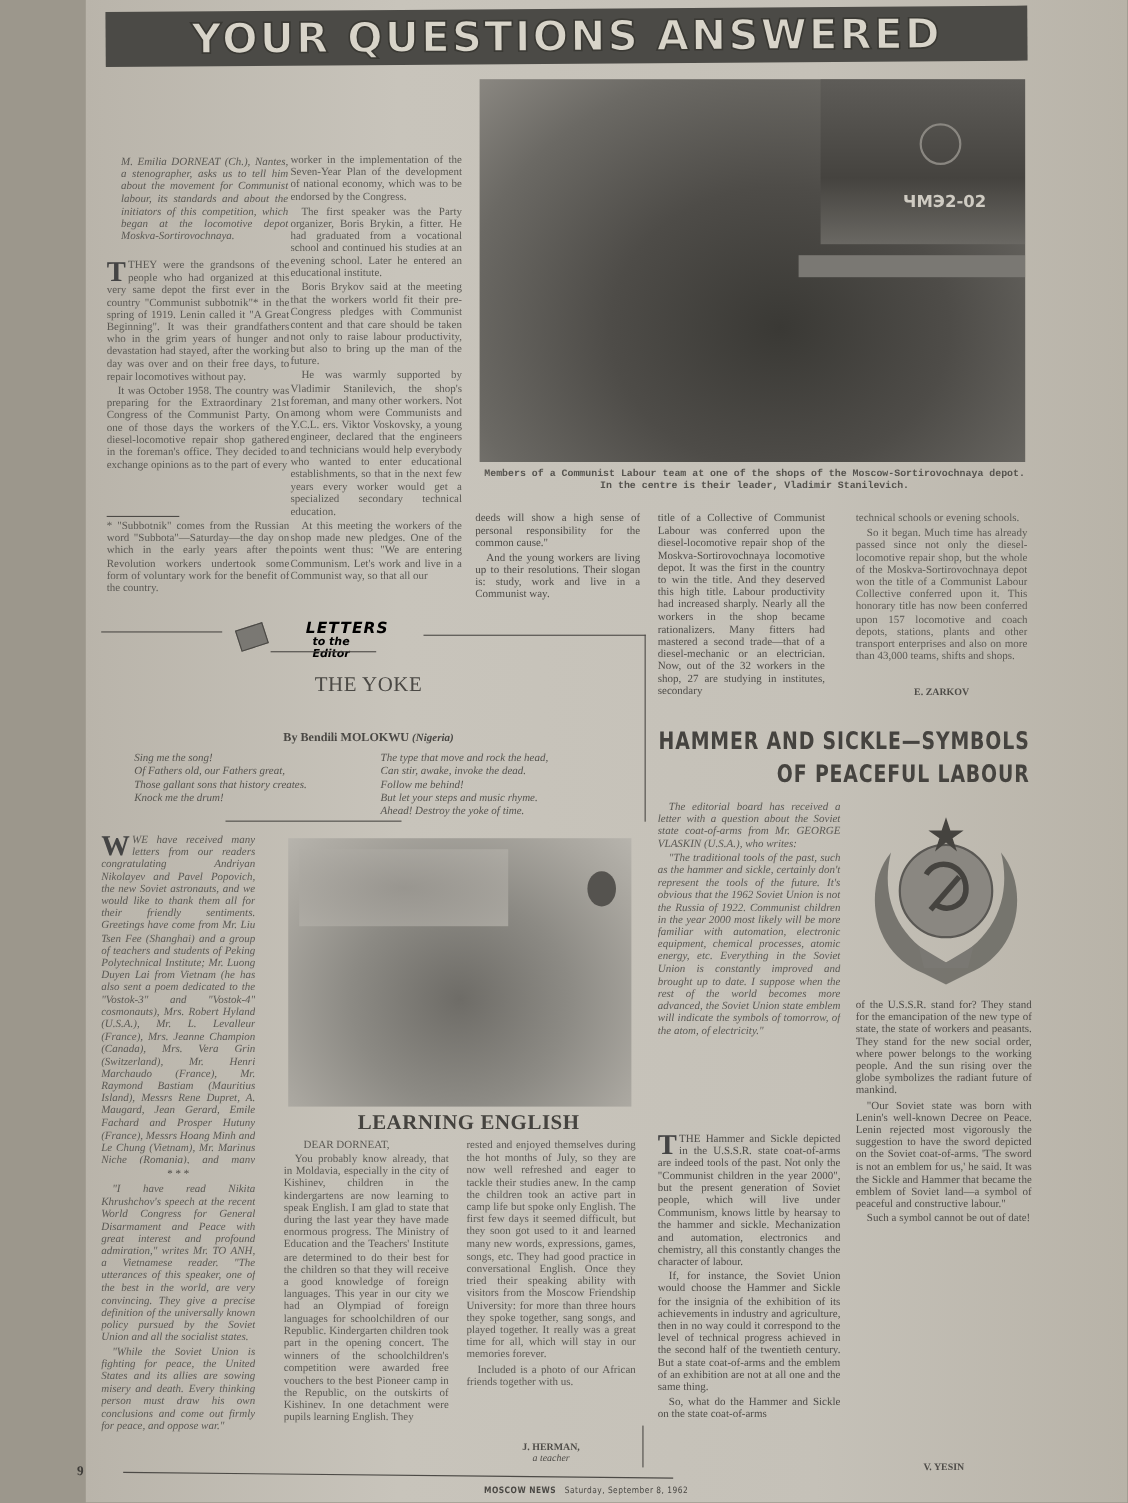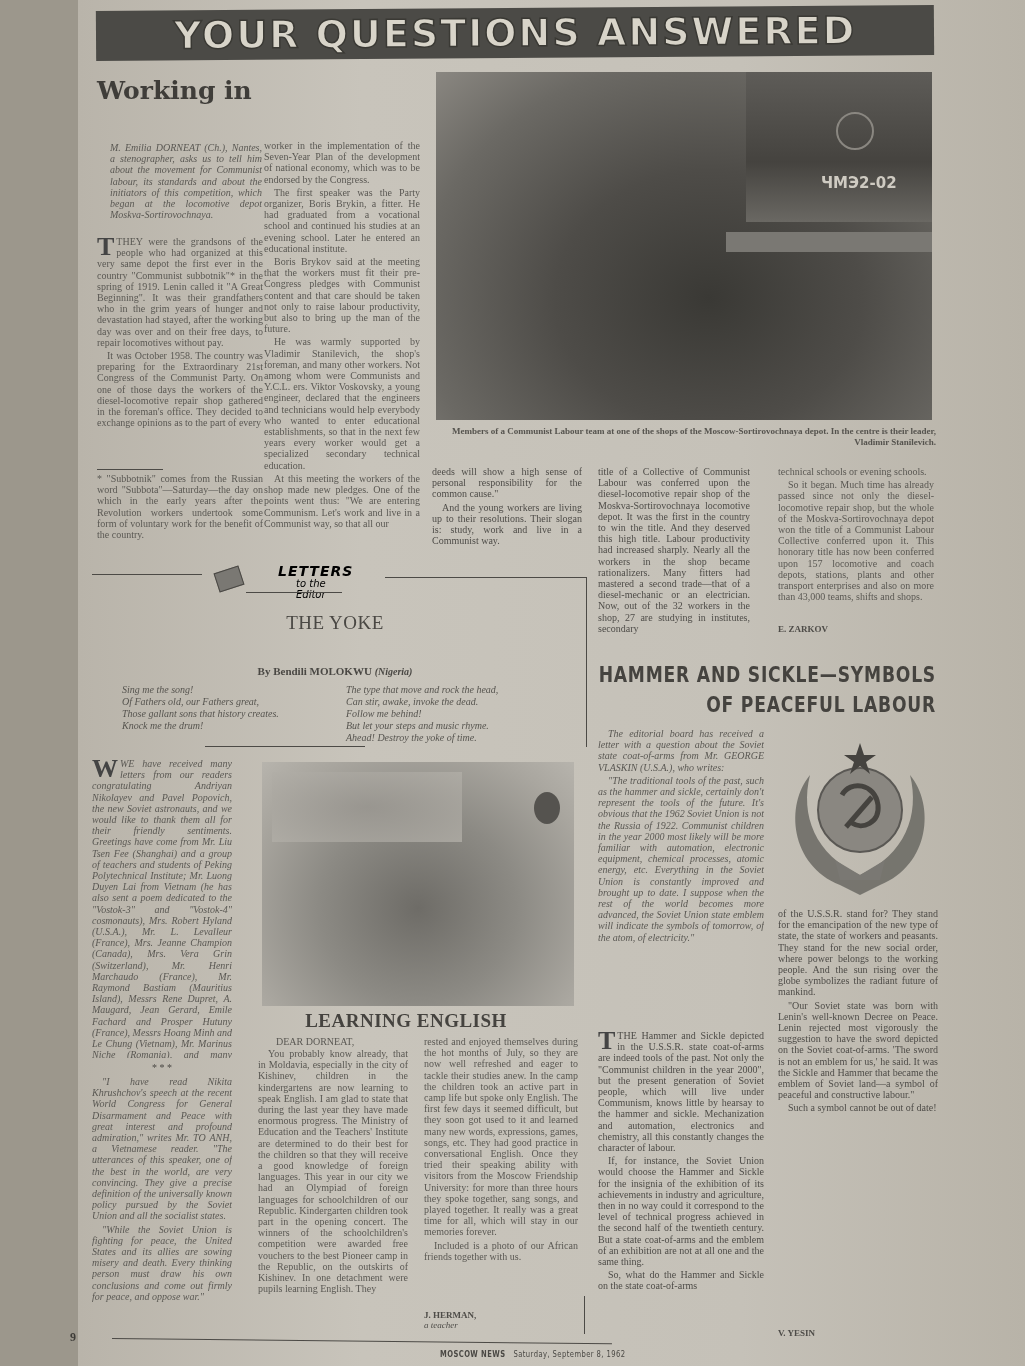--- a/index.html
+++ b/index.html
@@ -11,60 +11,59 @@
   .headline{font-family:"DejaVu Serif",serif;font-weight:bold;color:#3f3d39;font-size:25px;line-height:29px;}
   .col{font-family:"Liberation Serif",serif;font-size:10px;line-height:11.2px;color:#5a5853;text-align:justify;overflow:hidden;}
   .col.it{font-style:italic;}
   .col.dark{color:#4e4c48;}
   .col p{margin:0 0 2px 0;text-indent:10px;}
   .col p.noi{text-indent:0;}
   .drop{float:left;font-size:26px;line-height:22px;margin-right:2px;font-weight:bold;color:#444;}
   .photo{background:#5b5955;overflow:hidden;}
   .photo1{background:radial-gradient(ellipse at 55% 65%,#3a3935 0%,#4e4c48 40%,#6b6964 75%,#8a8781 100%);}
   .photo2{background:radial-gradient(ellipse at 50% 60%,#6e6c67 0%,#8c8a84 45%,#a9a69f 80%,#b7b4ad 100%);}
-  .caption{font-family:Liberation Serif, serif;font-weight:bold;font-size:9px;line-height:11px;color:#55534e;text-align:right;}
+  .caption{font-family:Liberation Mono, monospace;font-weight:bold;font-size:9px;line-height:11px;color:#55534e;text-align:center;}
   .rule{background:#4c4a46;}
   .letters-logo{font-family:"DejaVu Sans",sans-serif;font-style:italic;font-weight:bold;color:#000000;margin-left:32px;}
   .yoke-title{font-family:"Liberation Serif",serif;font-size:19px;line-height:22px;color:#4a4844;text-align:center;letter-spacing:0.5px;}
   .byline{font-family:"Liberation Serif",serif;font-weight:bold;font-size:11px;color:#4a4844;text-align:center;}
   .poem{font-family:"Liberation Serif",serif;font-style:italic;font-size:10px;line-height:12px;color:#56544f;}
   .hs-title{font-family:"DejaVu Sans",sans-serif;font-weight:bold;font-size:22px;line-height:30px;color:#45433f;text-align:right;transform:scaleX(0.78);transform-origin:right top;letter-spacing:1px;}
   .le-title{font-family:"Liberation Serif",serif;font-weight:bold;font-size:19px;color:#45433f;letter-spacing:0.5px;}
-  .sig{font-family:"Liberation Serif",serif;font-weight:bold;font-size:9px;color:#4e4c48;text-align:left;}
+  .sig{font-family:"Liberation Serif",serif;font-weight:bold;font-size:9px;color:#4e4c48;text-align:center;}
   .footer{font-family:"DejaVu Sans",sans-serif;font-weight:bold;font-size:8px;color:#4a4844;letter-spacing:0.5px;transform:scaleX(0.85);transform-origin:left;}
 </style>
 </head>
 <body>
 
 <div class="page"></div>
 
 <div class="abs banner">
   <span class="banner-text">YOUR QUESTIONS ANSWERED</span>
 </div>
 
 <div class="abs headline" style="left:97px;top:76px;width:330px;">
-  <div>Working in</div>
 </div>
 
 <div class="abs col it" style="left:110px;top:142px;width:152px;height:82px;">
   <p class="noi">M. Emilia DORNEAT (Ch.), Nantes, a stenographer, asks us to tell him about the movement for Communist labour, its standards and about the initiators of this competition, which began at the locomotive depot Moskva-Sortirovochnaya.</p>
 </div>
 <div class="abs col" style="left:97px;top:236px;width:166px;height:232px;">
   <p class="noi"><span class="drop">T</span><span>THEY were the grandsons of the people who had organized at this very same depot the first ever in the country "Communist subbotnik"* in the spring of 1919. Lenin called it "A Great Beginning". It was their grandfathers who in the grim years of hunger and devastation had stayed, after the working day was over and on their free days, to repair locomotives without pay.</span></p>
   <p>It was October 1958. The country was preparing for the Extraordinary 21st Congress of the Communist Party. On one of those days the workers of the diesel-locomotive repair shop gathered in the foreman's office. They decided to exchange opinions as to the part of every</p>
 </div>
 <div class="abs rule" style="left:97px;top:469px;width:66px;height:1px;"></div>
 <div class="abs col" style="left:97px;top:473px;width:166px;height:68px;">
   <p class="noi">* "Subbotnik" comes from the Russian word "Subbota"—Saturday—the day on which in the early years after the Revolution workers undertook some form of voluntary work for the benefit of the country.</p>
 </div>
 
 <div class="abs col" style="left:264px;top:140px;width:156px;height:435px;">
   <p class="noi">worker in the implementation of the Seven-Year Plan of the development of national economy, which was to be endorsed by the Congress.</p>
   <p>The first speaker was the Party organizer, Boris Brykin, a fitter. He had graduated from a vocational school and continued his studies at an evening school. Later he entered an educational institute.</p>
-  <p>Boris Brykov said at the meeting that the workers must fit their pre-Congress pledges with Communist content and that care should be taken not only to raise labour productivity, but also to bring up the man of the future.</p>
+  <p>Boris Brykov said at the meeting that the workers world fit their pre-Congress pledges with Communist content and that care should be taken not only to raise labour productivity, but also to bring up the man of the future.</p>
   <p>He was warmly supported by Vladimir Stanilevich, the shop's foreman, and many other workers. Not among whom were Communists and Y.C.L. ers. Viktor Voskovsky, a young engineer, declared that the engineers and technicians would help everybody who wanted to enter educational establishments, so that in the next few years every worker would get a specialized secondary technical education.</p>
   <p>At this meeting the workers of the shop made new pledges. One of the points went thus: "We are entering Communism. Let's work and live in a Communist way, so that all our</p>
 </div>
 
 <div class="abs photo photo1" style="left:436px;top:72px;width:496px;height:348px;">
   <div class="abs" style="left:310px;top:0;width:186px;height:150px;background:linear-gradient(180deg,#5e5c58,#45433f 60%,#6a6863);"></div>
   <div class="abs" style="left:290px;top:160px;width:206px;height:20px;background:#7a7873;"></div>
   <div class="abs" style="left:385px;top:102px;font-family:'DejaVu Sans',sans-serif;font-weight:bold;font-size:15px;color:#cfcbc2;">ЧМЭ2-02</div>
   <div class="abs" style="left:400px;top:40px;width:34px;height:34px;border:2px solid #8a8781;border-radius:50%;"></div>
 </div>
@@ -83,21 +82,21 @@
   <p>So it began. Much time has already passed since not only the diesel-locomotive repair shop, but the whole of the Moskva-Sortirovochnaya depot won the title of a Communist Labour Collective conferred upon it. This honorary title has now been conferred upon 157 locomotive and coach depots, stations, plants and other transport enterprises and also on more than 43,000 teams, shifts and shops.</p>
 </div>
 <div class="abs sig" style="left:778px;top:624px;width:156px;">E. ZARKOV</div>
 
 <div class="abs rule" style="left:92px;top:574px;width:110px;height:1px;"></div>
 <div class="abs rule" style="left:385px;top:577px;width:202px;height:1px;"></div>
 <div class="abs rule" style="left:586px;top:577px;width:1px;height:170px;"></div>
 <div class="abs" style="left:212px;top:563px;width:120px;height:32px;">
   <div class="abs" style="left:4px;top:6px;width:24px;height:18px;background:#7a7873;border:1px solid #4a4844;transform:rotate(-18deg);"></div>
   <div class="abs letters-logo" style="left:34px;top:0px;font-size:14px;letter-spacing:1px;">LETTERS</div>
-  <div class="abs letters-logo" style="left:52px;top:15px;font-size:10px;font-weight:normal;">to the Editor</div>
+  <div class="abs letters-logo" style="left:40px;top:15px;font-size:10px;font-weight:bold;">to the Editor</div>
   <div class="abs rule" style="left:34px;top:29px;width:96px;height:1px;"></div>
 </div>
 
 <div class="abs yoke-title" style="left:170px;top:612px;width:330px;">
   <div>THE YOKE</div>
 </div>
 <div class="abs byline" style="left:170px;top:665px;width:330px;">
   <span>By Bendili MOLOKWU</span>
   <span style="font-style:italic;font-weight:bold;font-size:10px;">(Nigeria)</span>
 </div>
@@ -123,21 +122,21 @@
 <div class="abs col it" style="left:92px;top:1076px;width:140px;height:248px;">
   <p>"I have read Nikita Khrushchov's speech at the recent World Congress for General Disarmament and Peace with great interest and profound admiration," writes Mr. TO ANH, a Vietnamese reader. "The utterances of this speaker, one of the best in the world, are very convincing. They give a precise definition of the universally known policy pursued by the Soviet Union and all the socialist states.</p>
   <p>"While the Soviet Union is fighting for peace, the United States and its allies are sowing misery and death. Every thinking person must draw his own conclusions and come out firmly for peace, and oppose war."</p>
 </div>
 
 <div class="abs photo photo2" style="left:262px;top:762px;width:312px;height:244px;">
   <div class="abs" style="left:10px;top:10px;width:190px;height:70px;background:radial-gradient(ellipse,#9a9791,#b1aea7);opacity:0.8;"></div>
   <div class="abs" style="left:272px;top:30px;width:26px;height:32px;border-radius:50%;background:#55534f;"></div>
 </div>
 
-<div class="abs le-title" style="left:256px;top:1010px;width:300px;text-align:center;">LEARNING ENGLISH</div>
+<div class="abs le-title" style="left:276px;top:1010px;width:300px;text-align:center;">LEARNING ENGLISH</div>
 <div class="abs col" style="left:276px;top:1036px;width:150px;">DEAR DORNEAT,</div>
 <div class="abs col" style="left:258px;top:1048px;width:150px;height:282px;">
   <p>You probably know already, that in Moldavia, especially in the city of Kishinev, children in the kindergartens are now learning to speak English. I am glad to state that during the last year they have made enormous progress. The Ministry of Education and the Teachers' Institute are determined to do their best for the children so that they will receive a good knowledge of foreign languages. This year in our city we had an Olympiad of foreign languages for schoolchildren of our Republic. Kindergarten children took part in the opening concert. The winners of the schoolchildren's competition were awarded free vouchers to the best Pioneer camp in the Republic, on the outskirts of Kishinev. In one detachment were pupils learning English. They</p>
 </div>
 <div class="abs col" style="left:424px;top:1036px;width:154px;height:238px;">
   <p class="noi">rested and enjoyed themselves during the hot months of July, so they are now well refreshed and eager to tackle their studies anew. In the camp the children took an active part in camp life but spoke only English. The first few days it seemed difficult, but they soon got used to it and learned many new words, expressions, games, songs, etc. They had good practice in conversational English. Once they tried their speaking ability with visitors from the Moscow Friendship University: for more than three hours they spoke together, sang songs, and played together. It really was a great time for all, which will stay in our memories forever.</p>
   <p>Included is a photo of our African friends together with us.</p>
 </div>
 <div class="abs sig" style="left:424px;top:1310px;width:154px;">
   <div>J. HERMAN,</div>

